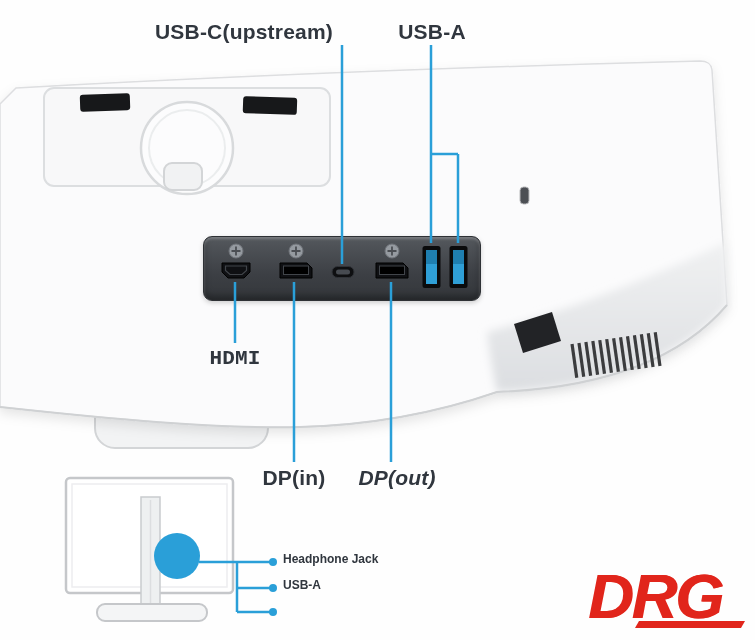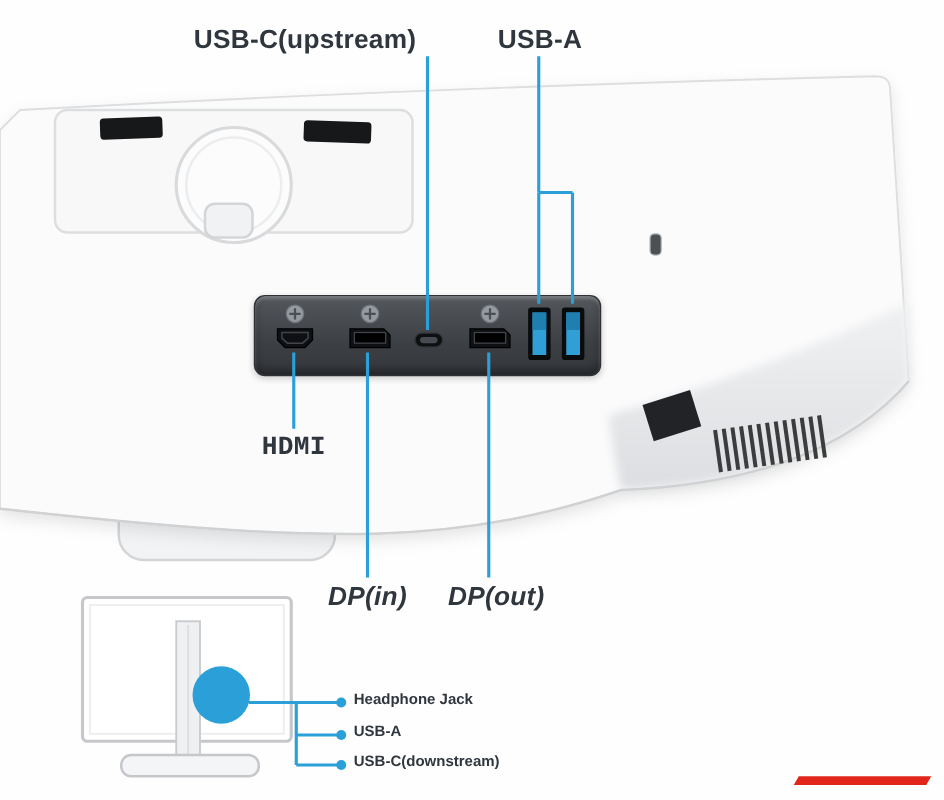--- a/index.html
+++ b/index.html
@@ -179,23 +179,23 @@
     <path class="callout-line" d="M 237,588 H 271"></path>
     <path class="callout-line" d="M 237,612 H 271"></path>
     <circle class="callout-dot" cx="273" cy="562" r="4"></circle>
     <circle class="callout-dot" cx="273" cy="588" r="4"></circle>
     <circle class="callout-dot" cx="273" cy="612" r="4"></circle>
   </svg>
 
   <div class="lbl lbl-big centered" style="left:244px;top:20px;">USB-C(upstream)</div>
   <div class="lbl lbl-big centered" style="left:432px;top:20px;">USB-A</div>
   <div class="lbl lbl-big centered" style="left:235px;top:347px;font-family:Liberation Mono, monospace;">HDMI</div>
-  <div class="lbl lbl-big centered" style="left:294px;top:466px;font-style:italic;">DP(in)</div>
+  <div class="lbl lbl-big centered" style="left:294px;top:466px;">DP(in)</div>
   <div class="lbl lbl-big centered" style="left:397px;top:466px;font-style:italic;">DP(out)</div>
   <div class="lbl lbl-small" style="left:283px;top:553px;">Headphone Jack</div>
   <div class="lbl lbl-small" style="left:283px;top:579px;">USB-A</div>
-  <div class="lbl lbl-small" style="left:283px;top:603px;">USB-C(downstream)</div>
 
   <div id="logo">
+    <div class="logo-text">DRG</div>
     <div class="logo-underline"></div>
   </div>
 
 </div>
 
 </body></html>

